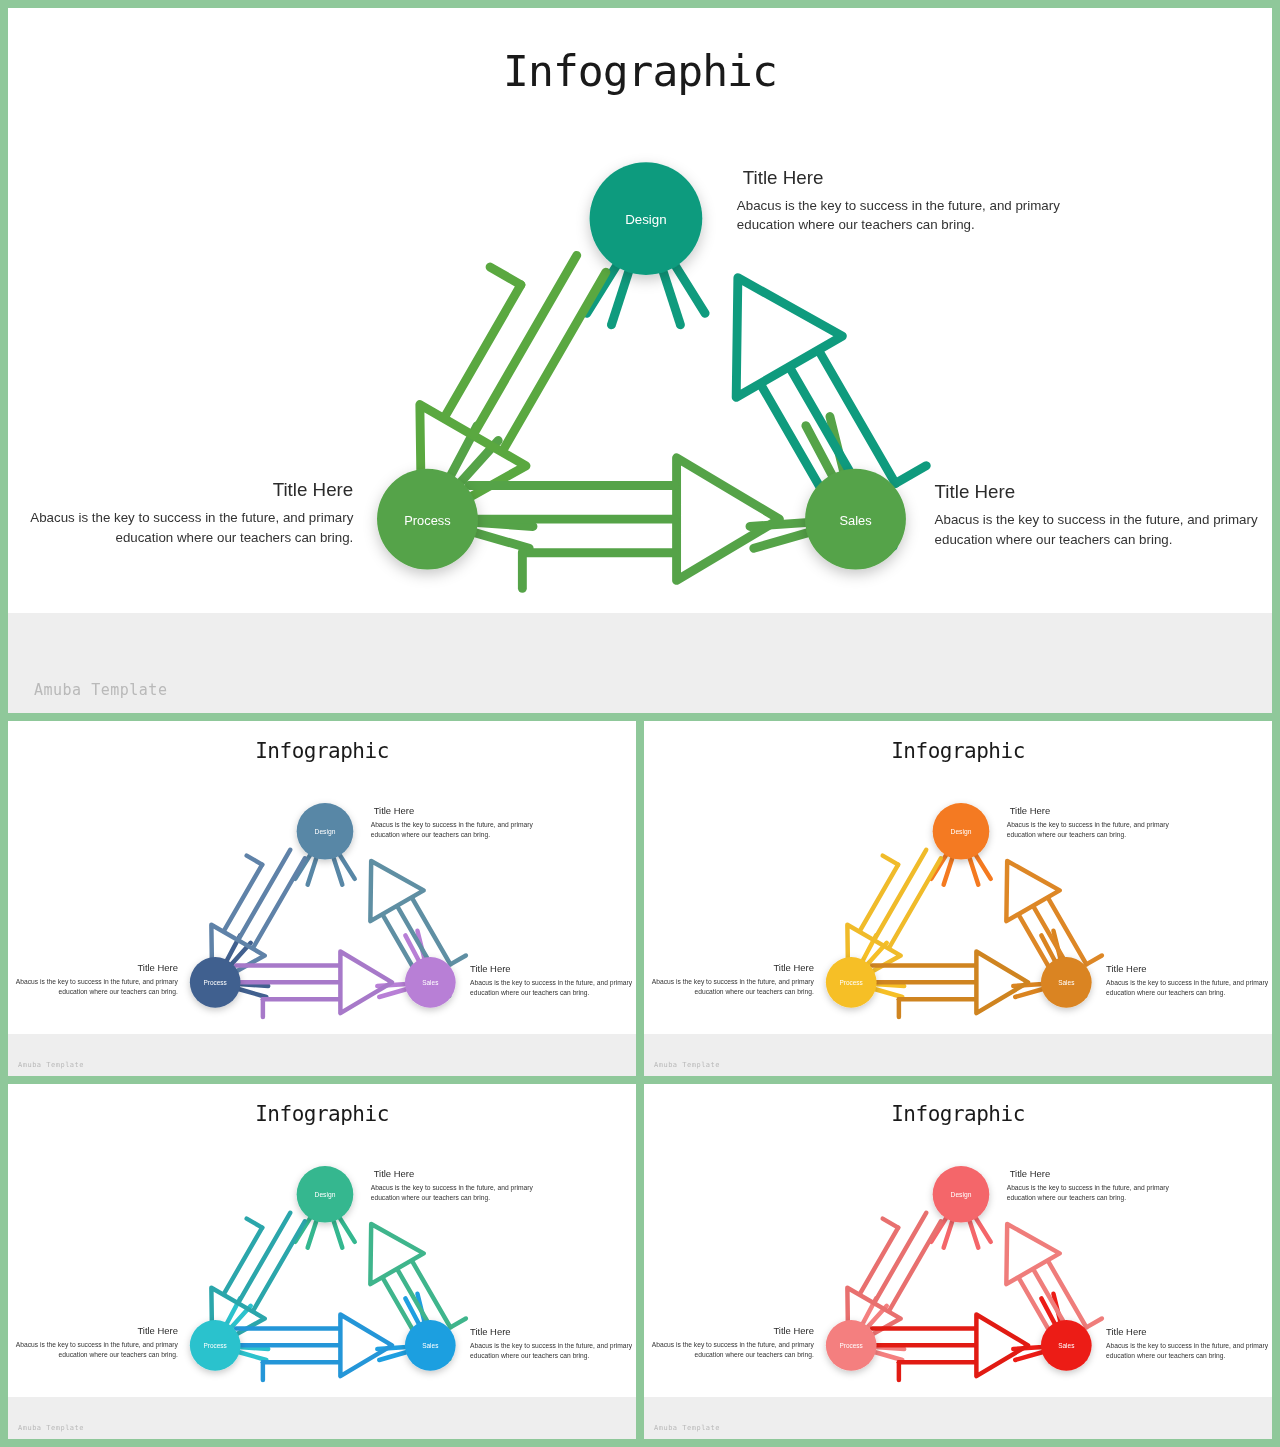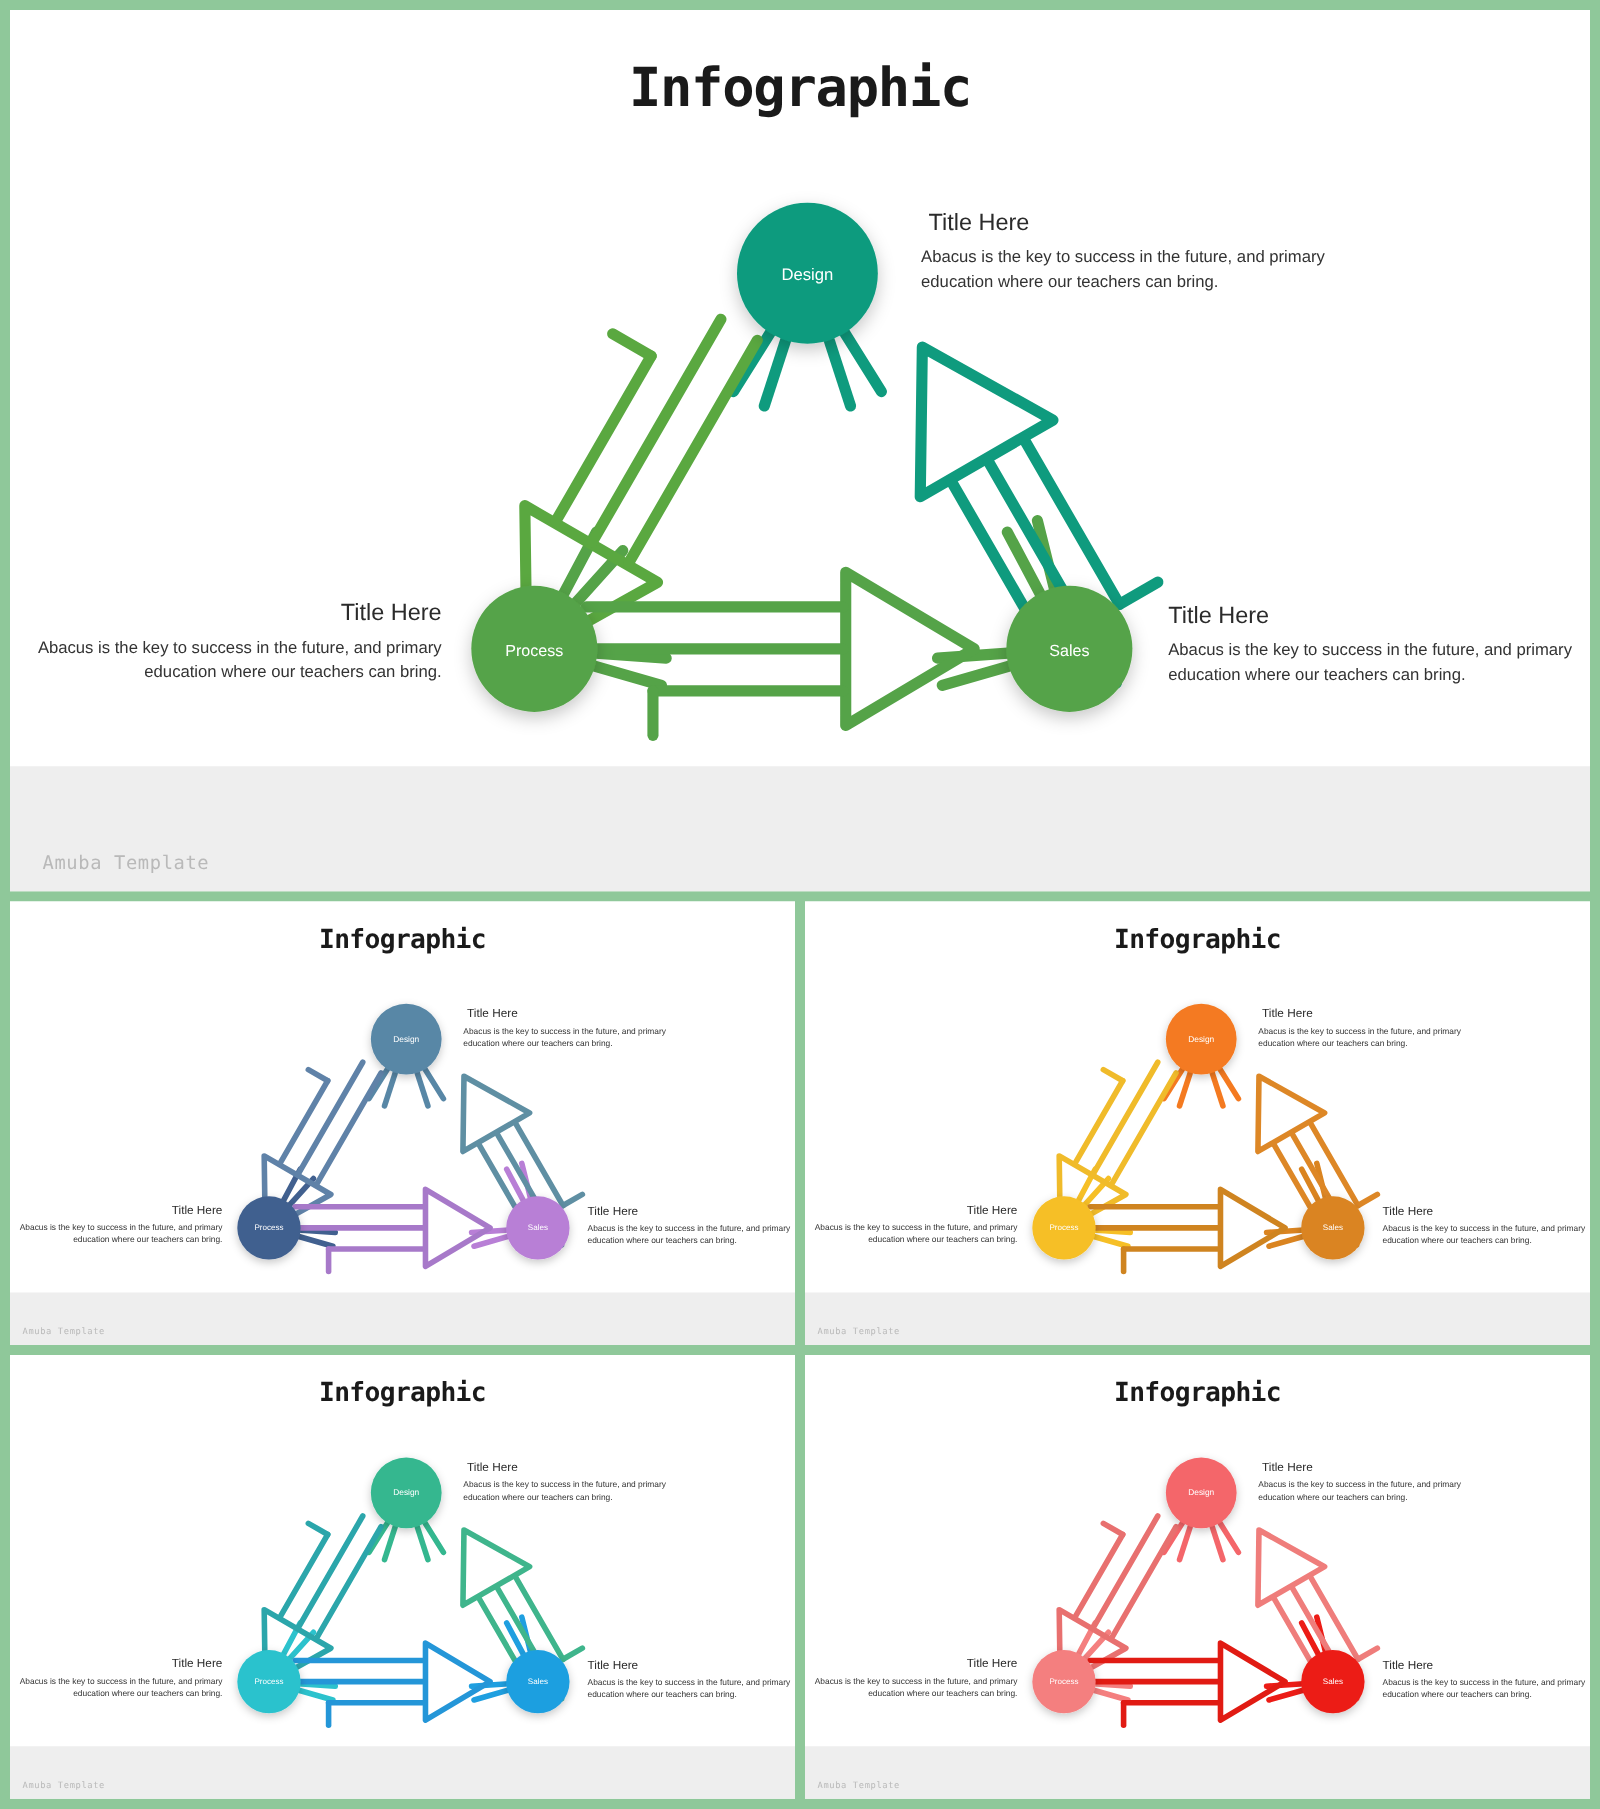--- a/index.html
+++ b/index.html
@@ -35,21 +35,21 @@
     color: #b9b9b9;
     letter-spacing: 0.5px;
     white-space: nowrap;
     margin-top: 43px;
   }
   .hero-panel .footer-text { left: 26px; bottom: 14px; font-size: 15px; }
 
   .panel-title {
     text-align: center;
     font-family: "DejaVu Sans Mono", monospace;
-    font-weight: bold;
+    font-weight: normal;
     color: #1a1a1a;
     white-space: nowrap;
   }
   .hero-panel .panel-title { font-size: 43px; margin-top: 38px; letter-spacing: -1px; }
 
   .grid-row { display: flex; gap: 8px; flex: 0 0 auto; }
   .thumb-panel {
     width: 628px; height: 355px;
     background: #ffffff;
     position: relative;

